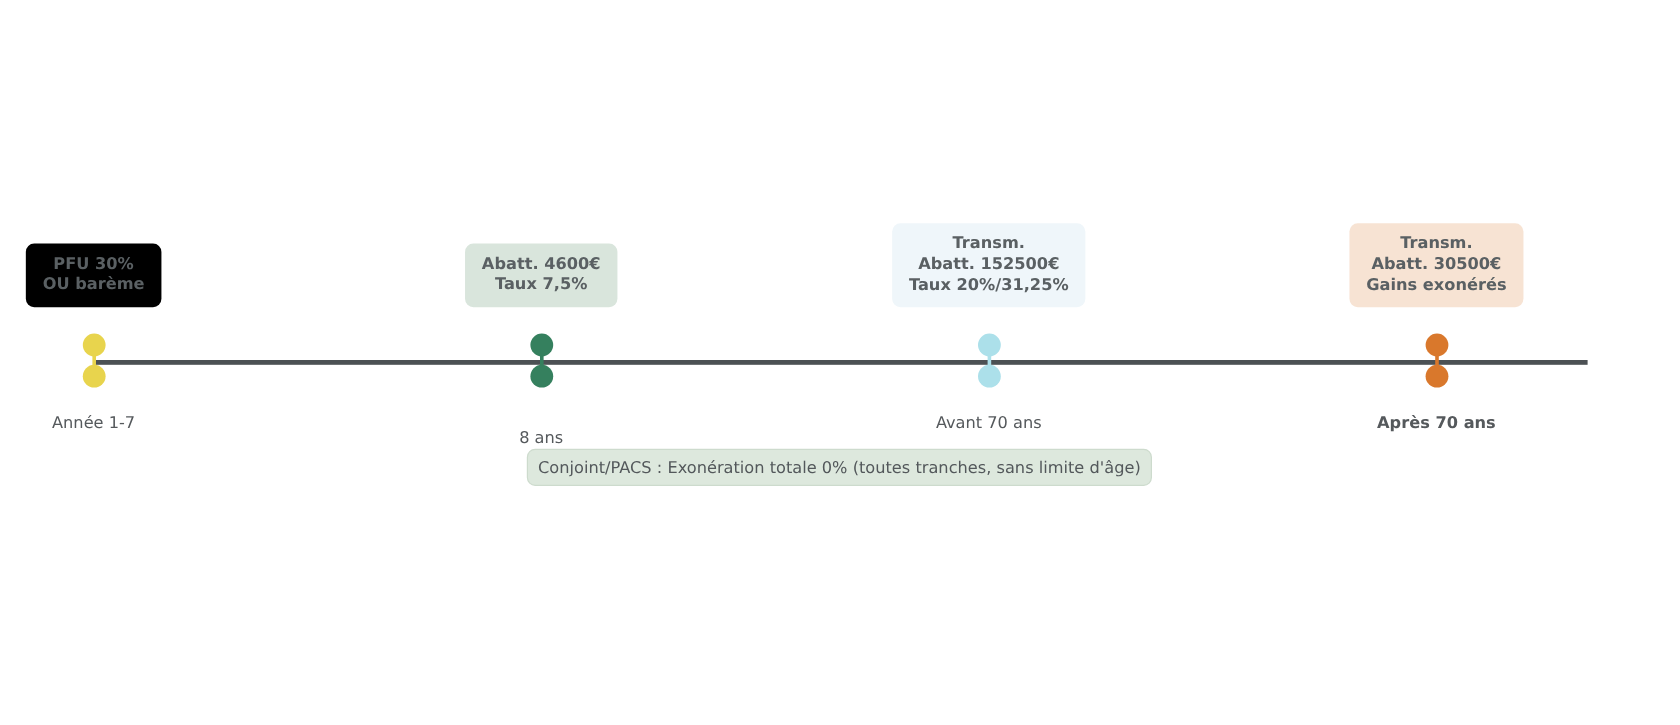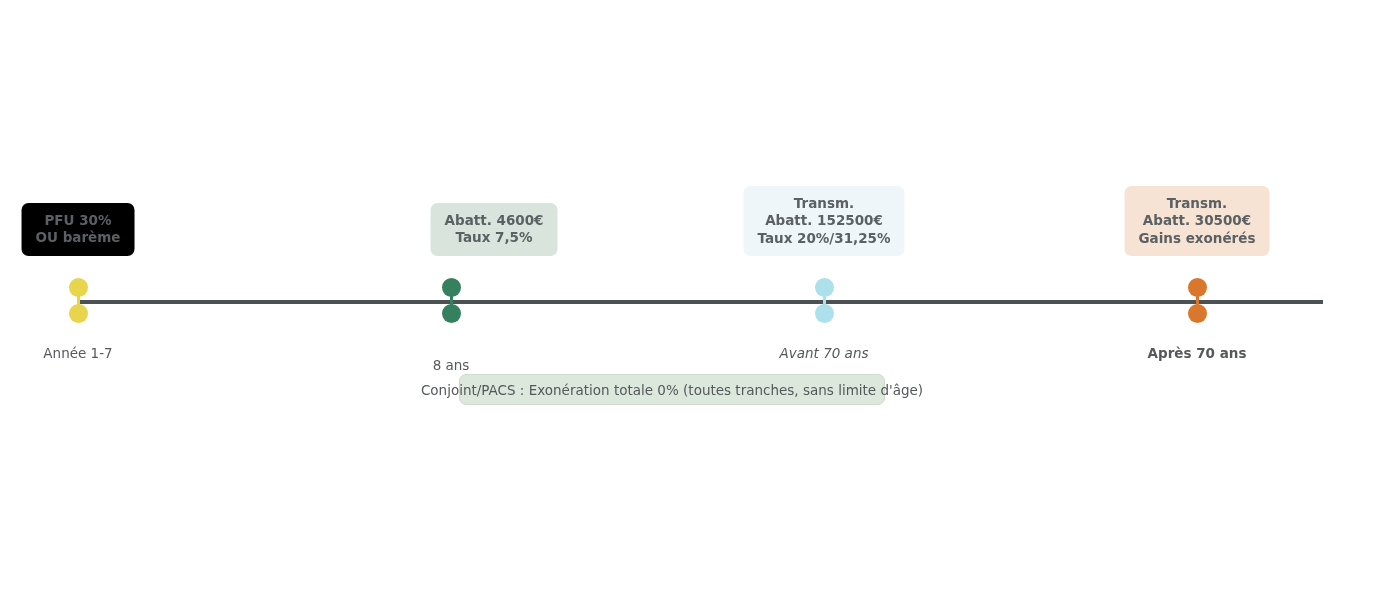--- a/index.html
+++ b/index.html
@@ -89,23 +89,23 @@
     top: 345px;
     transform: translateX(-50%);
     font-size: 13.5px;
     color: #55595c;
     white-space: nowrap;
   }
 
   
   .banner {
     position: absolute;
-    left: 459px;
+    left: 439px;
     top: 374px;
-    width: 426px;
+    width: 521px;
     height: 31px;
     box-sizing: border-box;
     background: #dde8dd;
     border: 1px solid #cddbcd;
     border-radius: 7px;
     display: flex;
     align-items: center;
     justify-content: center;
     font-size: 13.5px;
     color: #53585b;
@@ -126,21 +126,21 @@
     </div>
     <div class="marker">
       <div class="stem" style="background:#e8d44d;"></div>
       <div class="dot top" style="background:#e8d44d;"></div>
       <div class="dot bottom" style="background:#e8d44d;"></div>
     </div>
     <div class="tick-label" style="left:0px;">Année 1-7</div>
   </div>
 
   <div class="event" style="left:451px;">
-    <div class="callout" style="left:0px; top:203px; background:#d9e5dc;margin-left:43px;">
+    <div class="callout" style="left:0px; top:203px; background:#d9e5dc;">
       <span class="line">Abatt. 4600€</span>
       <span class="line">Taux 7,5%</span>
     </div>
     <div class="marker">
       <div class="stem" style="background:#35805e;"></div>
       <div class="dot top" style="background:#35805e;"></div>
       <div class="dot bottom" style="background:#35805e;"></div>
     </div>
     <div class="tick-label" style="left:0px;margin-top:12px;">8 ans</div>
   </div>
@@ -149,21 +149,21 @@
     <div class="callout" style="left:0px; top:186px; background:#eff6fa;">
       <span class="line">Transm.</span>
       <span class="line">Abatt. 152500€</span>
       <span class="line">Taux 20%/31,25%</span>
     </div>
     <div class="marker">
       <div class="stem" style="background:#ace0ea;"></div>
       <div class="dot top" style="background:#ace0ea;"></div>
       <div class="dot bottom" style="background:#ace0ea;"></div>
     </div>
-    <div class="tick-label" style="left:0px;font-style:italic;">Avant 70 ans</div>
+    <div class="tick-label" style="left:0px;">Avant 70 ans</div>
   </div>
 
   <div class="event" style="left:1197px;">
     <div class="callout" style="left:0px; top:186px; background:#f7e3d3;">
       <span class="line">Transm.</span>
       <span class="line">Abatt. 30500€</span>
       <span class="line">Gains exonérés</span>
     </div>
     <div class="marker">
       <div class="stem" style="background:#d9782c;"></div>

